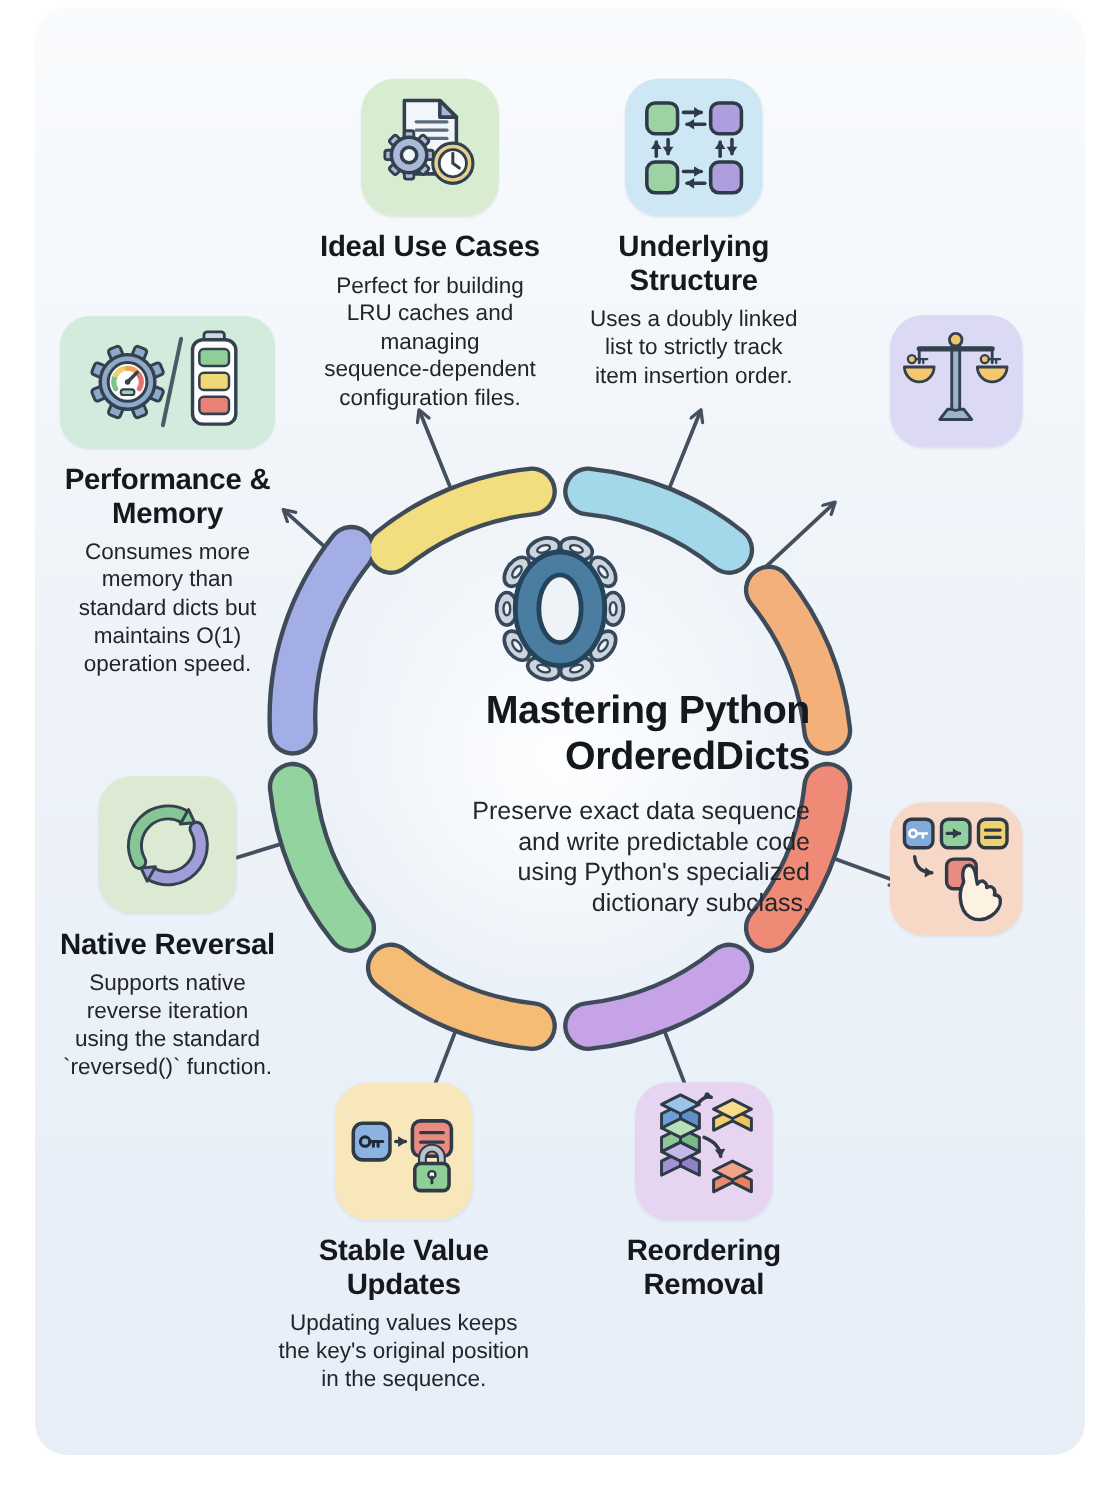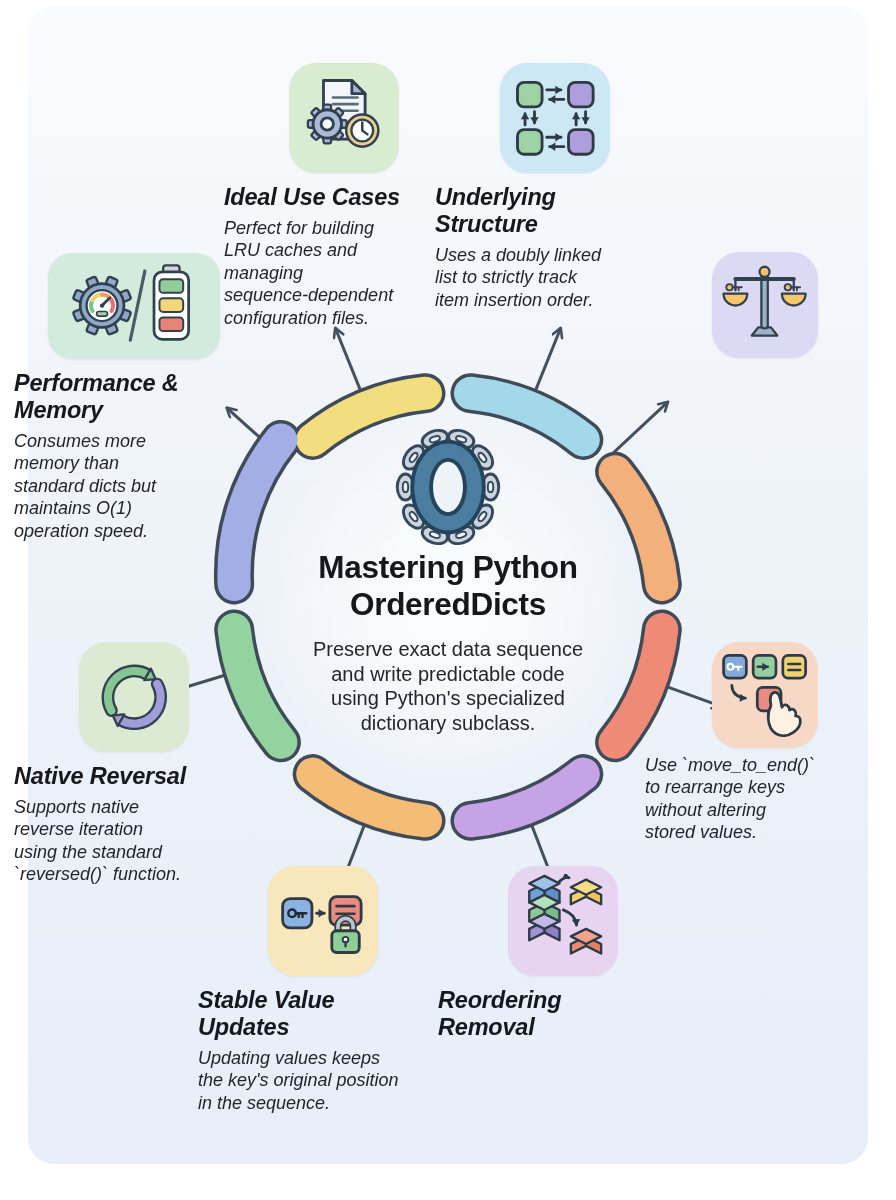--- a/index.html
+++ b/index.html
@@ -13,49 +13,49 @@
     position:absolute;left:28px;top:6px;width:840px;height:1158px;
     border-radius:26px;
     background:linear-gradient(180deg,#f9fbfd 0%,#eef3f9 45%,#e7eef8 100%);
   }
   .glow{
     position:absolute;left:256px;top:415px;width:384px;height:384px;border-radius:50%;
     background:radial-gradient(circle,rgba(255,255,255,0.95) 0%,rgba(255,255,255,0) 70%);
   }
   svg.ring{position:absolute;left:0;top:0;pointer-events:none;}
   .chain{position:absolute;left:390px;top:428px;width:116px;height:118px;}
-  .center-text{position:absolute;left:248px;top:549px;width:400px;text-align:center;}
+  .center-text{position:absolute;left:248px;top:549px;width:400px;text-align:right;}
   .center-title{
     font-size:31.5px;font-weight:bold;color:#14171b;line-height:37px;
     margin:0;white-space:pre-line;letter-spacing:-0.3px;
   }
   .center-desc{
     font-size:20px;color:#23262b;line-height:24.5px;margin:14px 0 0;white-space:pre-line;
   }
-  .item{position:absolute;text-align:left;font-style:italic;}
+  .item{position:absolute;text-align:center;}
   .icon-box{
     margin:0 auto;display:flex;align-items:center;justify-content:center;
     border-radius:27px;box-shadow:0 1px 2px rgba(90,110,140,0.10);
   }
   .icon-box svg{width:86%;height:86%;}
   .item h3{
     font-size:23.5px;font-weight:bold;color:#15181c;line-height:27px;
     margin:11px 0 0;white-space:pre-line;letter-spacing:-0.2px;
   }
   .item p{
     font-size:18px;color:#22252a;line-height:22.4px;margin:6px 0 0;white-space:pre-line;
   }
   
   .i0{left:224px;top:63px;width:240px;}
   .i1{left:435px;top:63px;width:240px;}
   .i2{left:645px;top:252px;width:240px;}
   .i3{left:645px;top:642px;width:240px;}
   .i4{left:438px;top:866px;width:250px;}
   .i5{left:198px;top:866px;width:250px;}
-  .i6{left:14px;top:642px;width:240px;}
+  .i6{left:14px;top:621px;width:240px;}
   .i7{left:14px;top:253px;width:240px;}
   .sq{width:110px;height:110px;}
   .sq2{width:106px;height:106px;}
   .wide{width:172px;height:106px;border-radius:24px;}
   .bg-ideal{background:#d8ecd2;}
   .bg-under{background:#cde7f5;}
   .bg-strict{background:#dcd9f4;}
   .bg-smart{background:#f7d7c5;}
   .bg-versatile{background:#e6d4f0;}
   .bg-stable{background:#f7e7ba;}
@@ -288,24 +288,20 @@
       </g>
       <circle cx="12.5" cy="19.5" r="3.2" fill="none" stroke="#fff" stroke-width="2.3"></circle>
       <path d="M15.7 19.5 h9 m-3.5 0 v3.5" stroke="#fff" stroke-width="2.3" fill="none" stroke-linecap="round"></path>
       <path d="M42.5 19.5 h11" stroke="#2e3b47" stroke-width="2.8" fill="none" marker-end="url(#mR)" stroke-linecap="round"></path>
       <path d="M76 16.5 h13 M76 23 h13" stroke="#2e3b47" stroke-width="2.8" stroke-linecap="round"></path>
       <path d="M14 40 q1 13 15 14" fill="none" stroke="#2e3b47" stroke-width="3" marker-end="url(#mR)" stroke-linecap="round"></path>
       <rect x="42" y="42" width="26" height="26" rx="6" fill="#e98b80" stroke="#2e3b47" stroke-width="3"></rect>
       <path d="M57 62 c-2 -9 0 -14 4 -14.5 c3.5 -0.5 5.5 3 6.5 8.5 l1.5 8 c1.5 -2.5 4 -3.5 6 -2 c1.8 1.2 2.5 3 2.2 5 c2.3 -1.5 4.8 -1 6.2 1 c1.2 1.8 1.2 3.8 0.5 5.5 c2.8 0 4.8 1.5 5.2 4 c0.8 5 -2.5 10.5 -7.5 14 c-6 4.2 -13.5 4.8 -19 1.5 c-5.5 -3.3 -8 -9 -8.6 -17 c-0.4 -5.5 1 -10 3 -14 z" fill="#fdf2e2" stroke="#2e3b47" stroke-width="3" stroke-linejoin="round"></path>
     </svg>
   </div>
-  <p>Use `move_to_end()`
-to rearrange keys
-without altering
-stored values.</p>
 </div>
 
 <div class="item i4">
   <div class="icon-box sq bg-versatile">
     <svg viewBox="0 0 100 100">
       <defs>
         <marker id="mB" markerWidth="11" markerHeight="11" refX="7" refY="5.5" orient="auto" markerUnits="userSpaceOnUse">
           <path d="M1 1 L8 5.5 L1 10 Z" fill="#2e3b47"></path>
         </marker>
       </defs>

